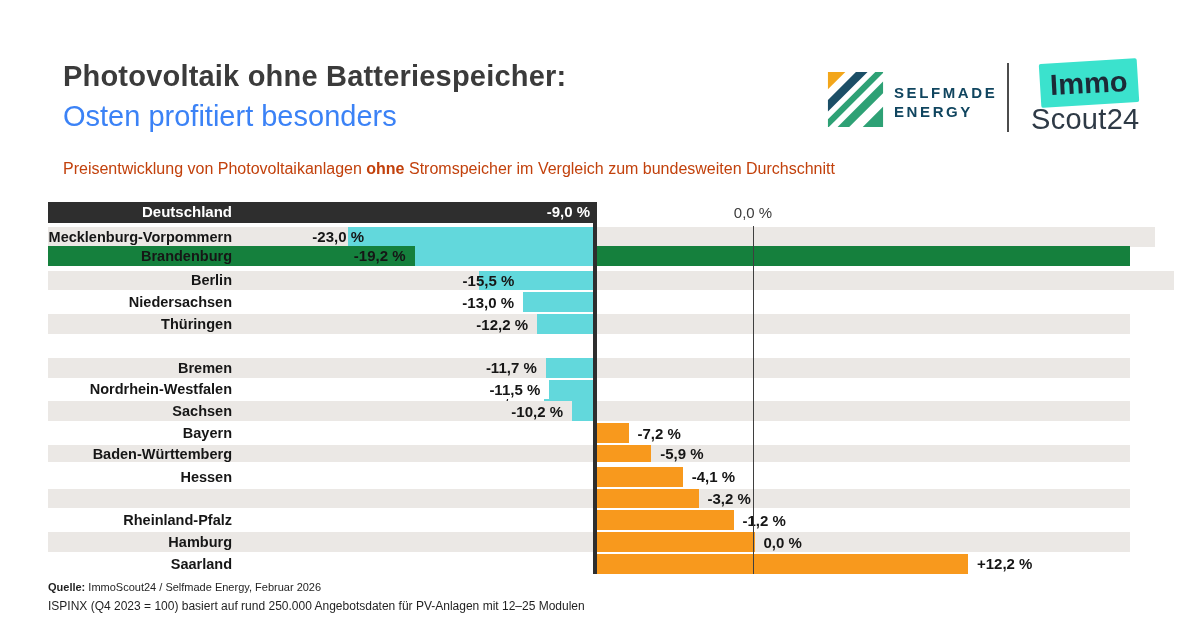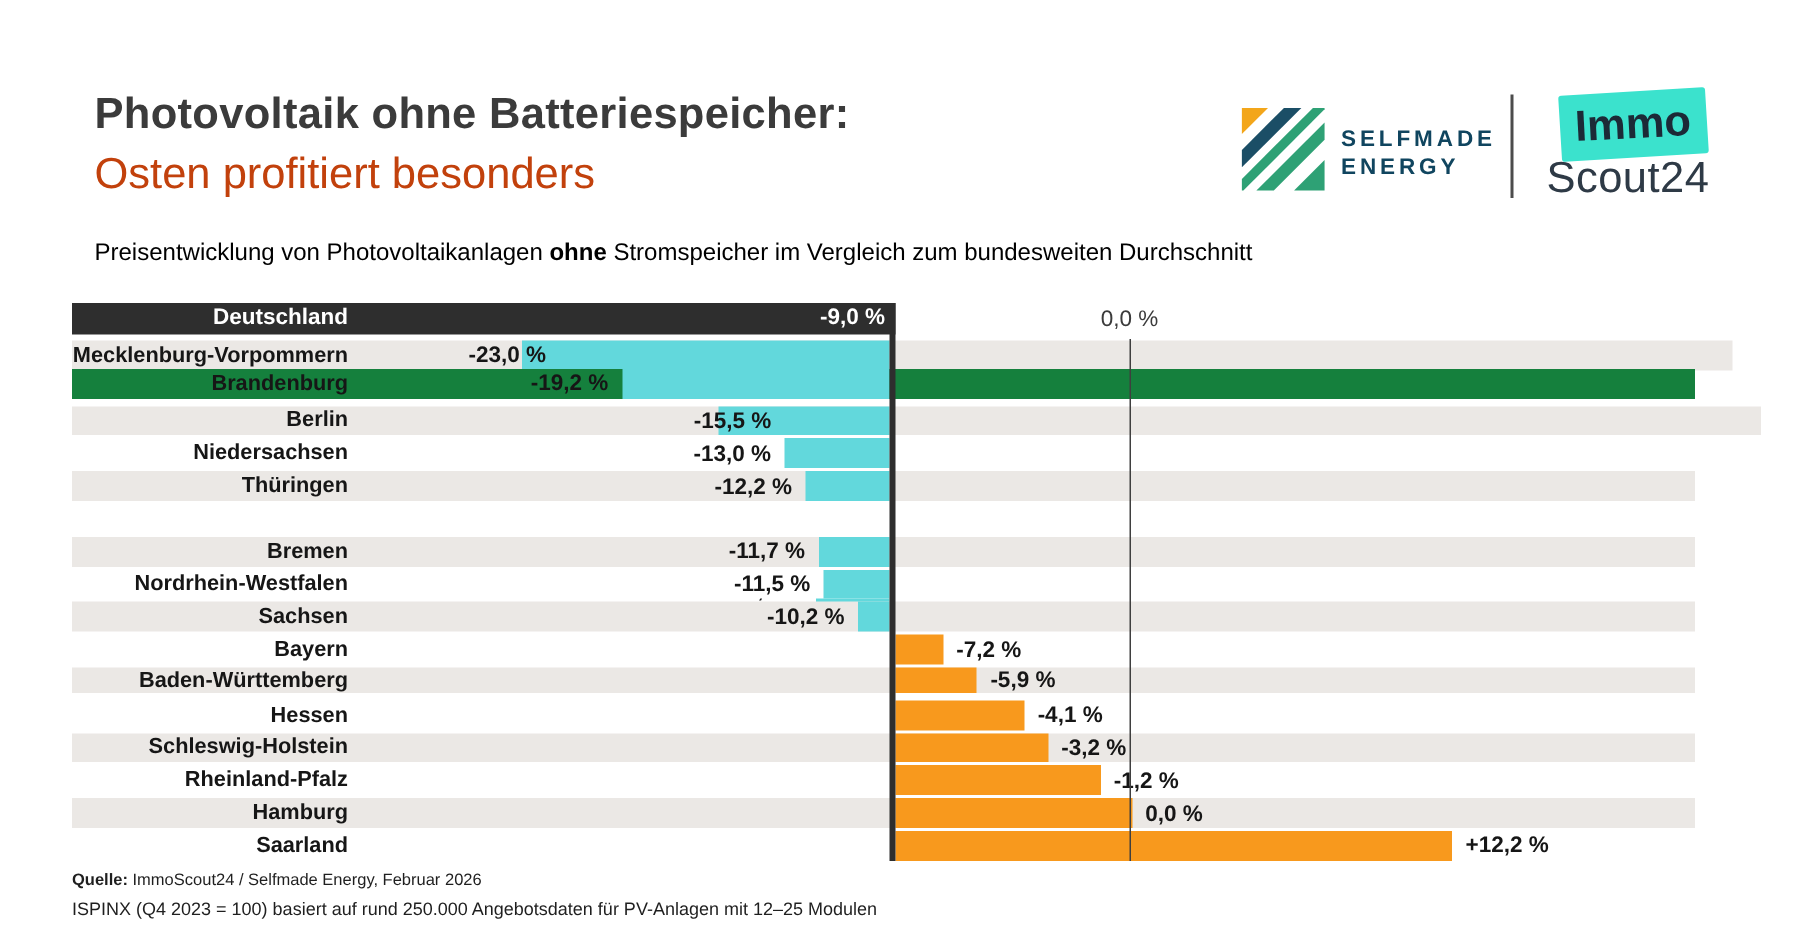--- a/index.html
+++ b/index.html
@@ -2,22 +2,22 @@
 <html><head>
 <meta charset="utf-8">
 <style>
   html,body{margin:0;padding:0;background:#ffffff;}
   body{width:1200px;height:630px;overflow:hidden;position:relative;
        font-family:"Liberation Sans","DejaVu Sans",sans-serif;color:#222;}
   .abs{position:absolute;}
 
   
   .title1{left:63px;top:60px;font-size:29px;font-weight:700;color:#3b3b3b;letter-spacing:.2px;}
-  .title2{left:63px;top:100px;font-size:29px;font-weight:400;color:#c2410c;}
-  .subtitle{left:63px;top:160px;font-size:16px;color:#000000;}
+  .title2{left:63px;top:100px;font-size:29px;font-weight:400;color:#3b82f6;}
+  .subtitle{left:63px;top:160px;font-size:16px;color:#c2410c;}
   .subtitle b{font-weight:700;}
 
   
   .sm-mark{left:826px;top:69px;}
   .sm-text{left:894px;top:83px;font-size:15px;font-weight:700;color:#10455f;
            letter-spacing:2.6px;line-height:19px;}
   .logo-divider{left:1007px;top:63px;width:2px;height:69px;background:#4c4c4c;}
   .immo-badge{left:1040px;top:61px;width:98px;height:44px;background:#3be2cd;
               transform:rotate(-3.5deg);display:flex;align-items:center;justify-content:center;
               border-radius:2px;}
@@ -133,21 +133,20 @@
         <div class="row-label">Baden-Württemberg</div>
         <div class="bar" style="left: 549px; width: 54.25px; background: rgb(248, 153, 29);"></div>
         <div class="val" style="left: 612.25px;">-5,9 %</div>
       </div>
       <div class="chart-row" style="top: 264.8px; height: 19.8px; background: rgb(255, 255, 255);">
         <div class="row-label">Hessen</div>
         <div class="bar" style="left: 549px; width: 85.75px; background: rgb(248, 153, 29);"></div>
         <div class="val" style="left: 643.75px;">-4,1 %</div>
       </div>
       <div class="chart-row" style="top: 286.6px; height: 19.8px; background: rgb(235, 232, 229);">
-        <div class="row-label">Schleswig-Holstein</div>
         <div class="bar" style="left: 549px; width: 101.5px; background: rgb(248, 153, 29);"></div>
         <div class="val" style="left: 659.5px;">-3,2 %</div>
       </div>
       <div class="chart-row" style="top: 308.4px; height: 19.8px; background: rgb(255, 255, 255);">
         <div class="row-label">Rheinland-Pfalz</div>
         <div class="bar" style="left: 549px; width: 136.5px; background: rgb(248, 153, 29);"></div>
         <div class="val" style="left: 694.5px;">-1,2 %</div>
       </div>
       <div class="chart-row" style="top: 330.2px; height: 19.8px; background: rgb(235, 232, 229);">
         <div class="row-label">Hamburg</div>

